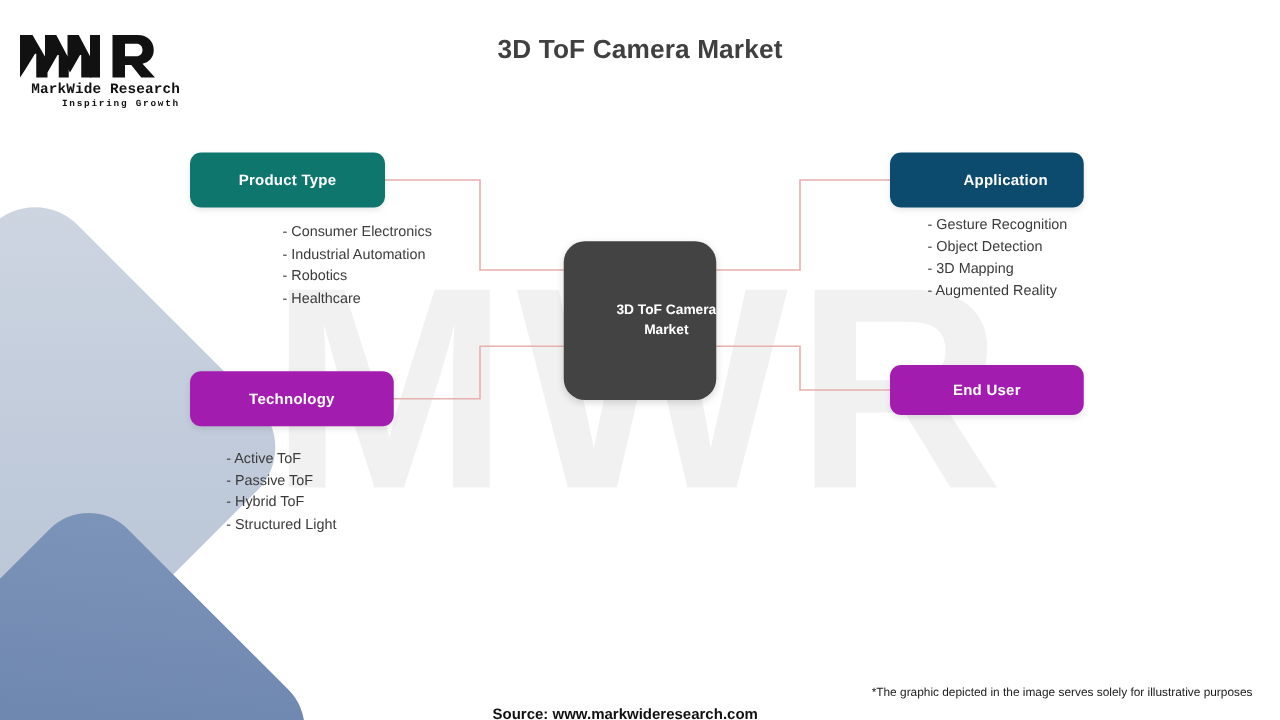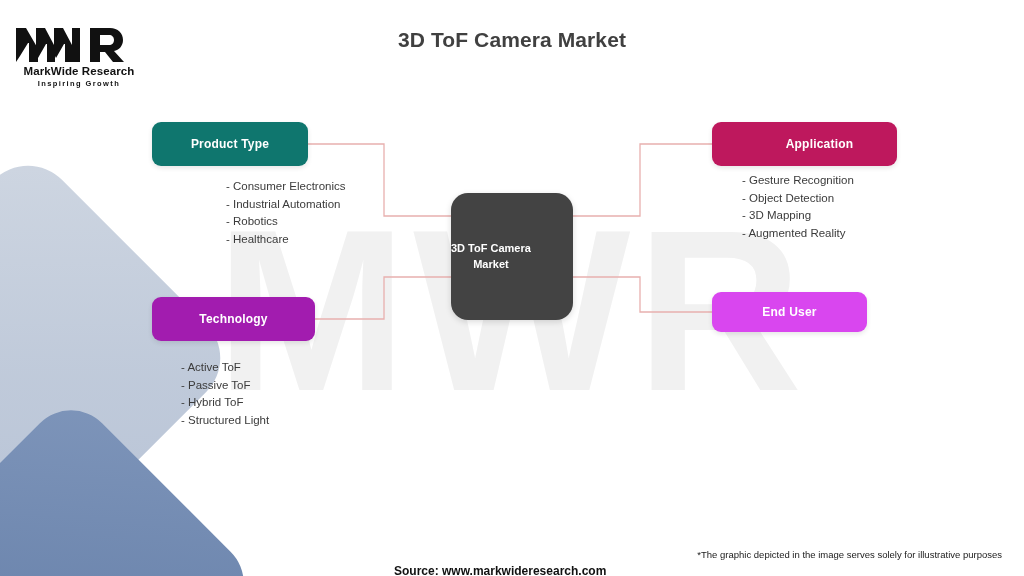--- a/index.html
+++ b/index.html
@@ -46,21 +46,21 @@
     font-weight: 700;
     letter-spacing: 6px;
     color: #f1f1f1;
     line-height: 1;
     user-select: none;
     pointer-events: none;
     z-index: 0;
   }
 
   
-  #logo { position: absolute; left: 14px; top: 22px; z-index: 5; text-align: center; width: 130px; }
+  #logo { position: absolute; left: 14px; top: 22px; z-index: 5; text-align: right; width: 130px; font-family: Liberation Mono, monospace; }
   #logo-mark { display: block; }
   #logo-name {
     font-size: 11.5px; font-weight: 700; color: #111;
     letter-spacing: .1px; margin-top: 1px;
   }
   #logo-tag {
     font-size: 7.5px; font-weight: 700; color: #111;
     letter-spacing: 1.4px; margin-top: 2px;
   }
 
@@ -82,29 +82,29 @@
     display: flex; align-items: center; justify-content: center;
     border-radius: 9px;
     color: #ffffff;
     font-size: 12px; font-weight: 700;
     letter-spacing: .2px;
     z-index: 3;
     box-shadow: 0 2px 5px rgba(0,0,0,.10);
   }
   #node-product  { left: 152px; top: 122px;  width: 156px; height: 44px; background: #0f766e; }
   #node-tech     { left: 152px; top: 297px;  width: 163px; height: 44px; background: #a21caf; }
-  #node-app      { left: 712px; top: 122px;  width: 185px; height: 44px; background: #be185d; padding-left: 30px; }
-  #node-end      { left: 712px; top: 292px;  width: 155px; height: 40px; background: #d946ef; }
+  #node-app      { left: 712px; top: 122px;  width: 155px; height: 44px; background: #0c4a6e; padding-left: 30px; }
+  #node-end      { left: 712px; top: 292px;  width: 155px; height: 40px; background: #a21caf; }
 
   #node-center {
     position: absolute;
     left: 451px; top: 193px; width: 122px; height: 127px;
     background: #434343;
     border-radius: 17px;
-    display: flex; align-items: center; justify-content: flex-start;
+    display: flex; align-items: center; justify-content: flex-end;
     text-align: center;
     color: #ffffff; font-size: 11px; font-weight: 700; line-height: 1.45;
     z-index: 3;
     box-shadow: 0 2px 6px rgba(0,0,0,.14);
   }
 
   
   .items {
     position: absolute;
     z-index: 3;

